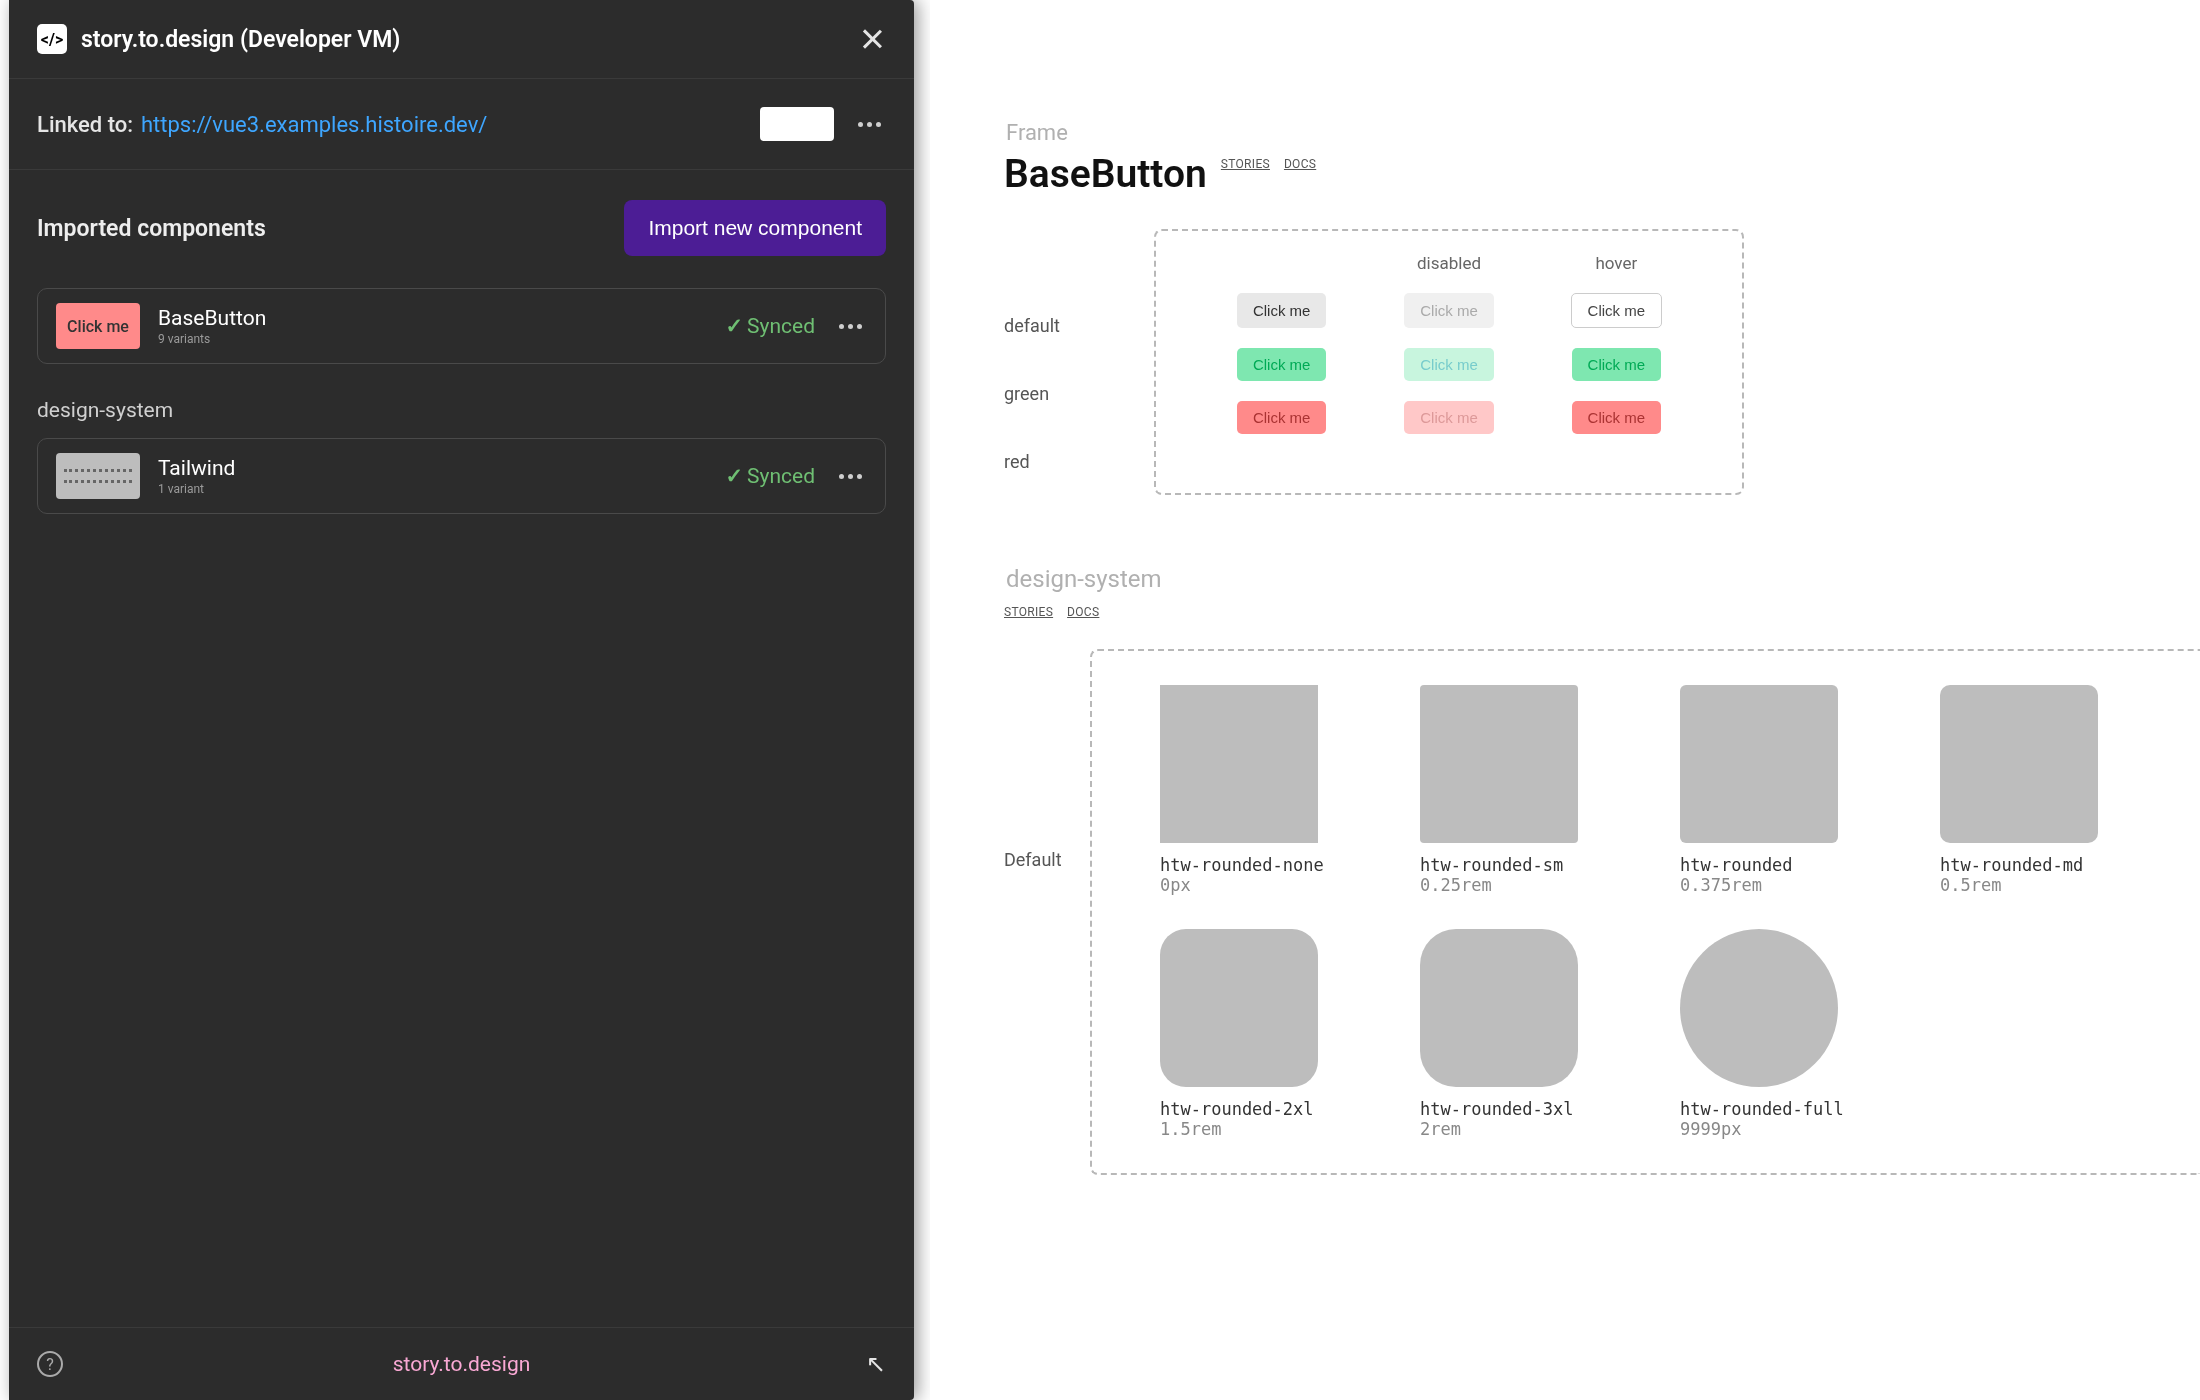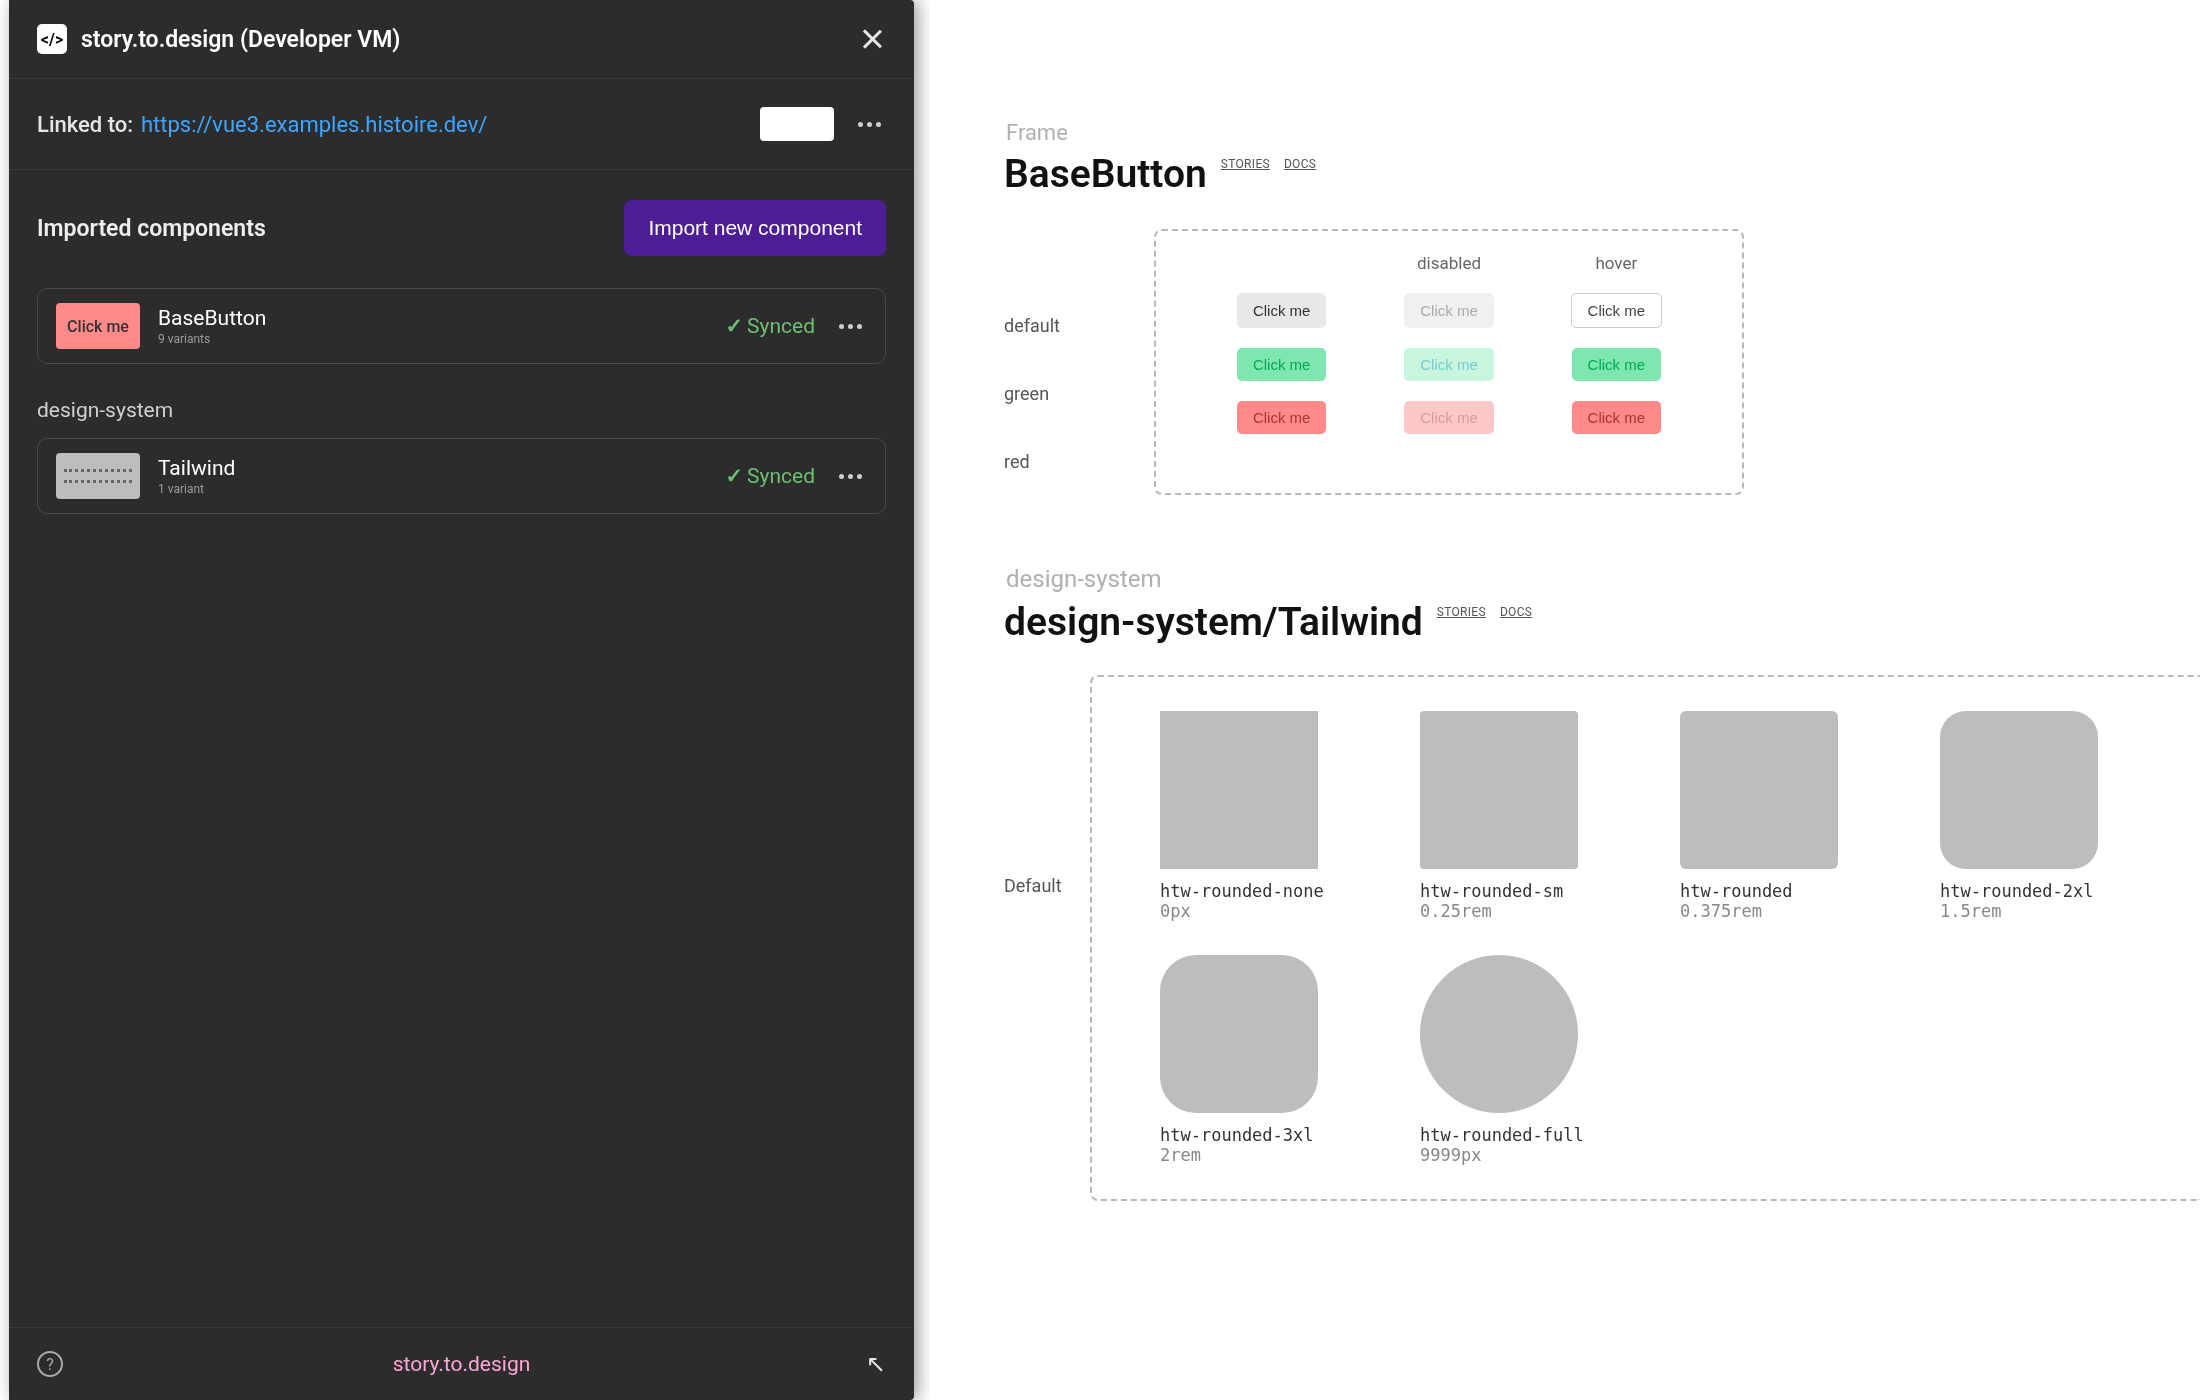--- a/index.html
+++ b/index.html
@@ -323,21 +323,20 @@
         <div class="bb-cell">
             <button class="btn red">Click me</button>
           </div>
       </div>
     </div>
   </div>
 
   <div class="ds-label">design-system</div>
 
   <div class="section-title-row">
-    <div class="section-title">design-system/Tailwind</div>
     <span class="badge-link">STORIES</span>
     <span class="badge-link">DOCS</span>
   </div>
 
   <div class="tw-wrap">
     <div class="tw-rowlabel">Default</div>
     <div class="tw-box">
       <div class="tw-grid" id="tw-grid">
           <div>
             <div class="sw r-none"></div>
@@ -348,20 +347,25 @@
             <div class="sw r-sm"></div>
             <div class="sw-name">htw-rounded-sm</div>
             <div class="sw-val">0.25rem</div>
           </div>
           <div>
             <div class="sw r"></div>
             <div class="sw-name">htw-rounded</div>
             <div class="sw-val">0.375rem</div>
           </div>
           <div>
+            <div class="sw r-md"></div>
+            <div class="sw-name">htw-rounded-md</div>
+            <div class="sw-val">0.5rem</div>
+          </div>
+          <div>
             <div class="sw r-2xl"></div>
             <div class="sw-name">htw-rounded-2xl</div>
             <div class="sw-val">1.5rem</div>
           </div>
           <div>
             <div class="sw r-3xl"></div>
             <div class="sw-name">htw-rounded-3xl</div>
             <div class="sw-val">2rem</div>
           </div>
           <div>

